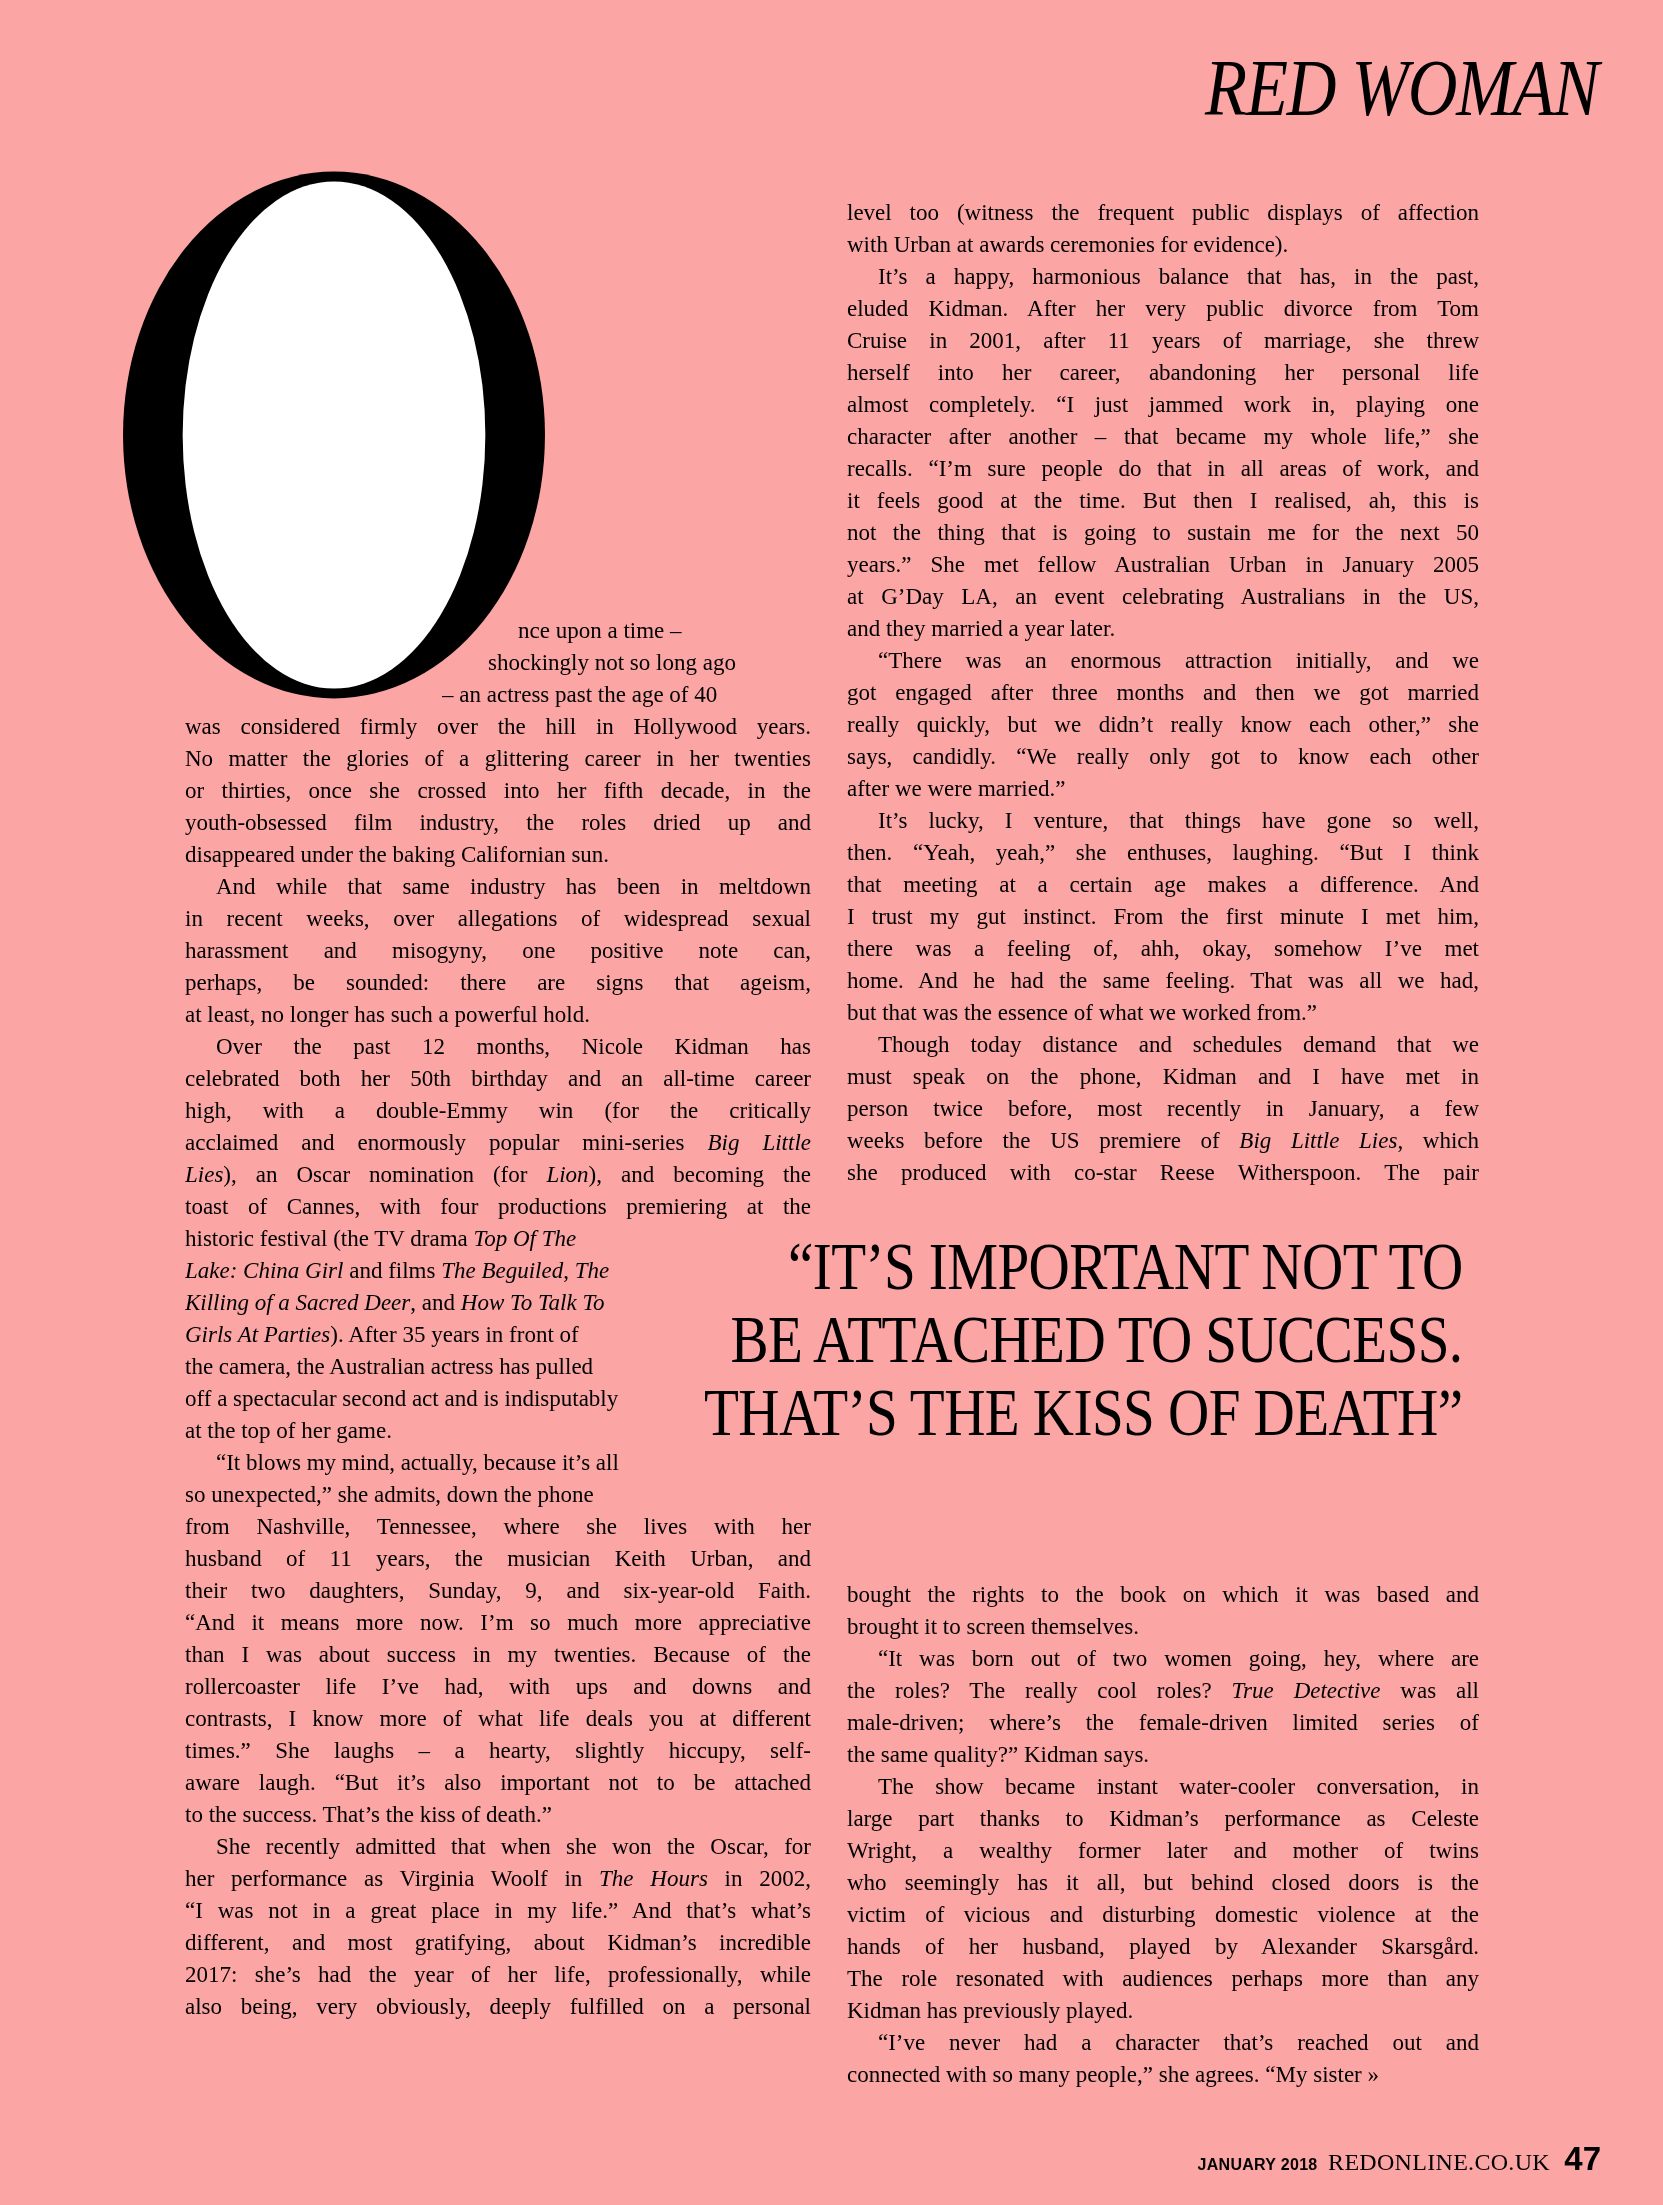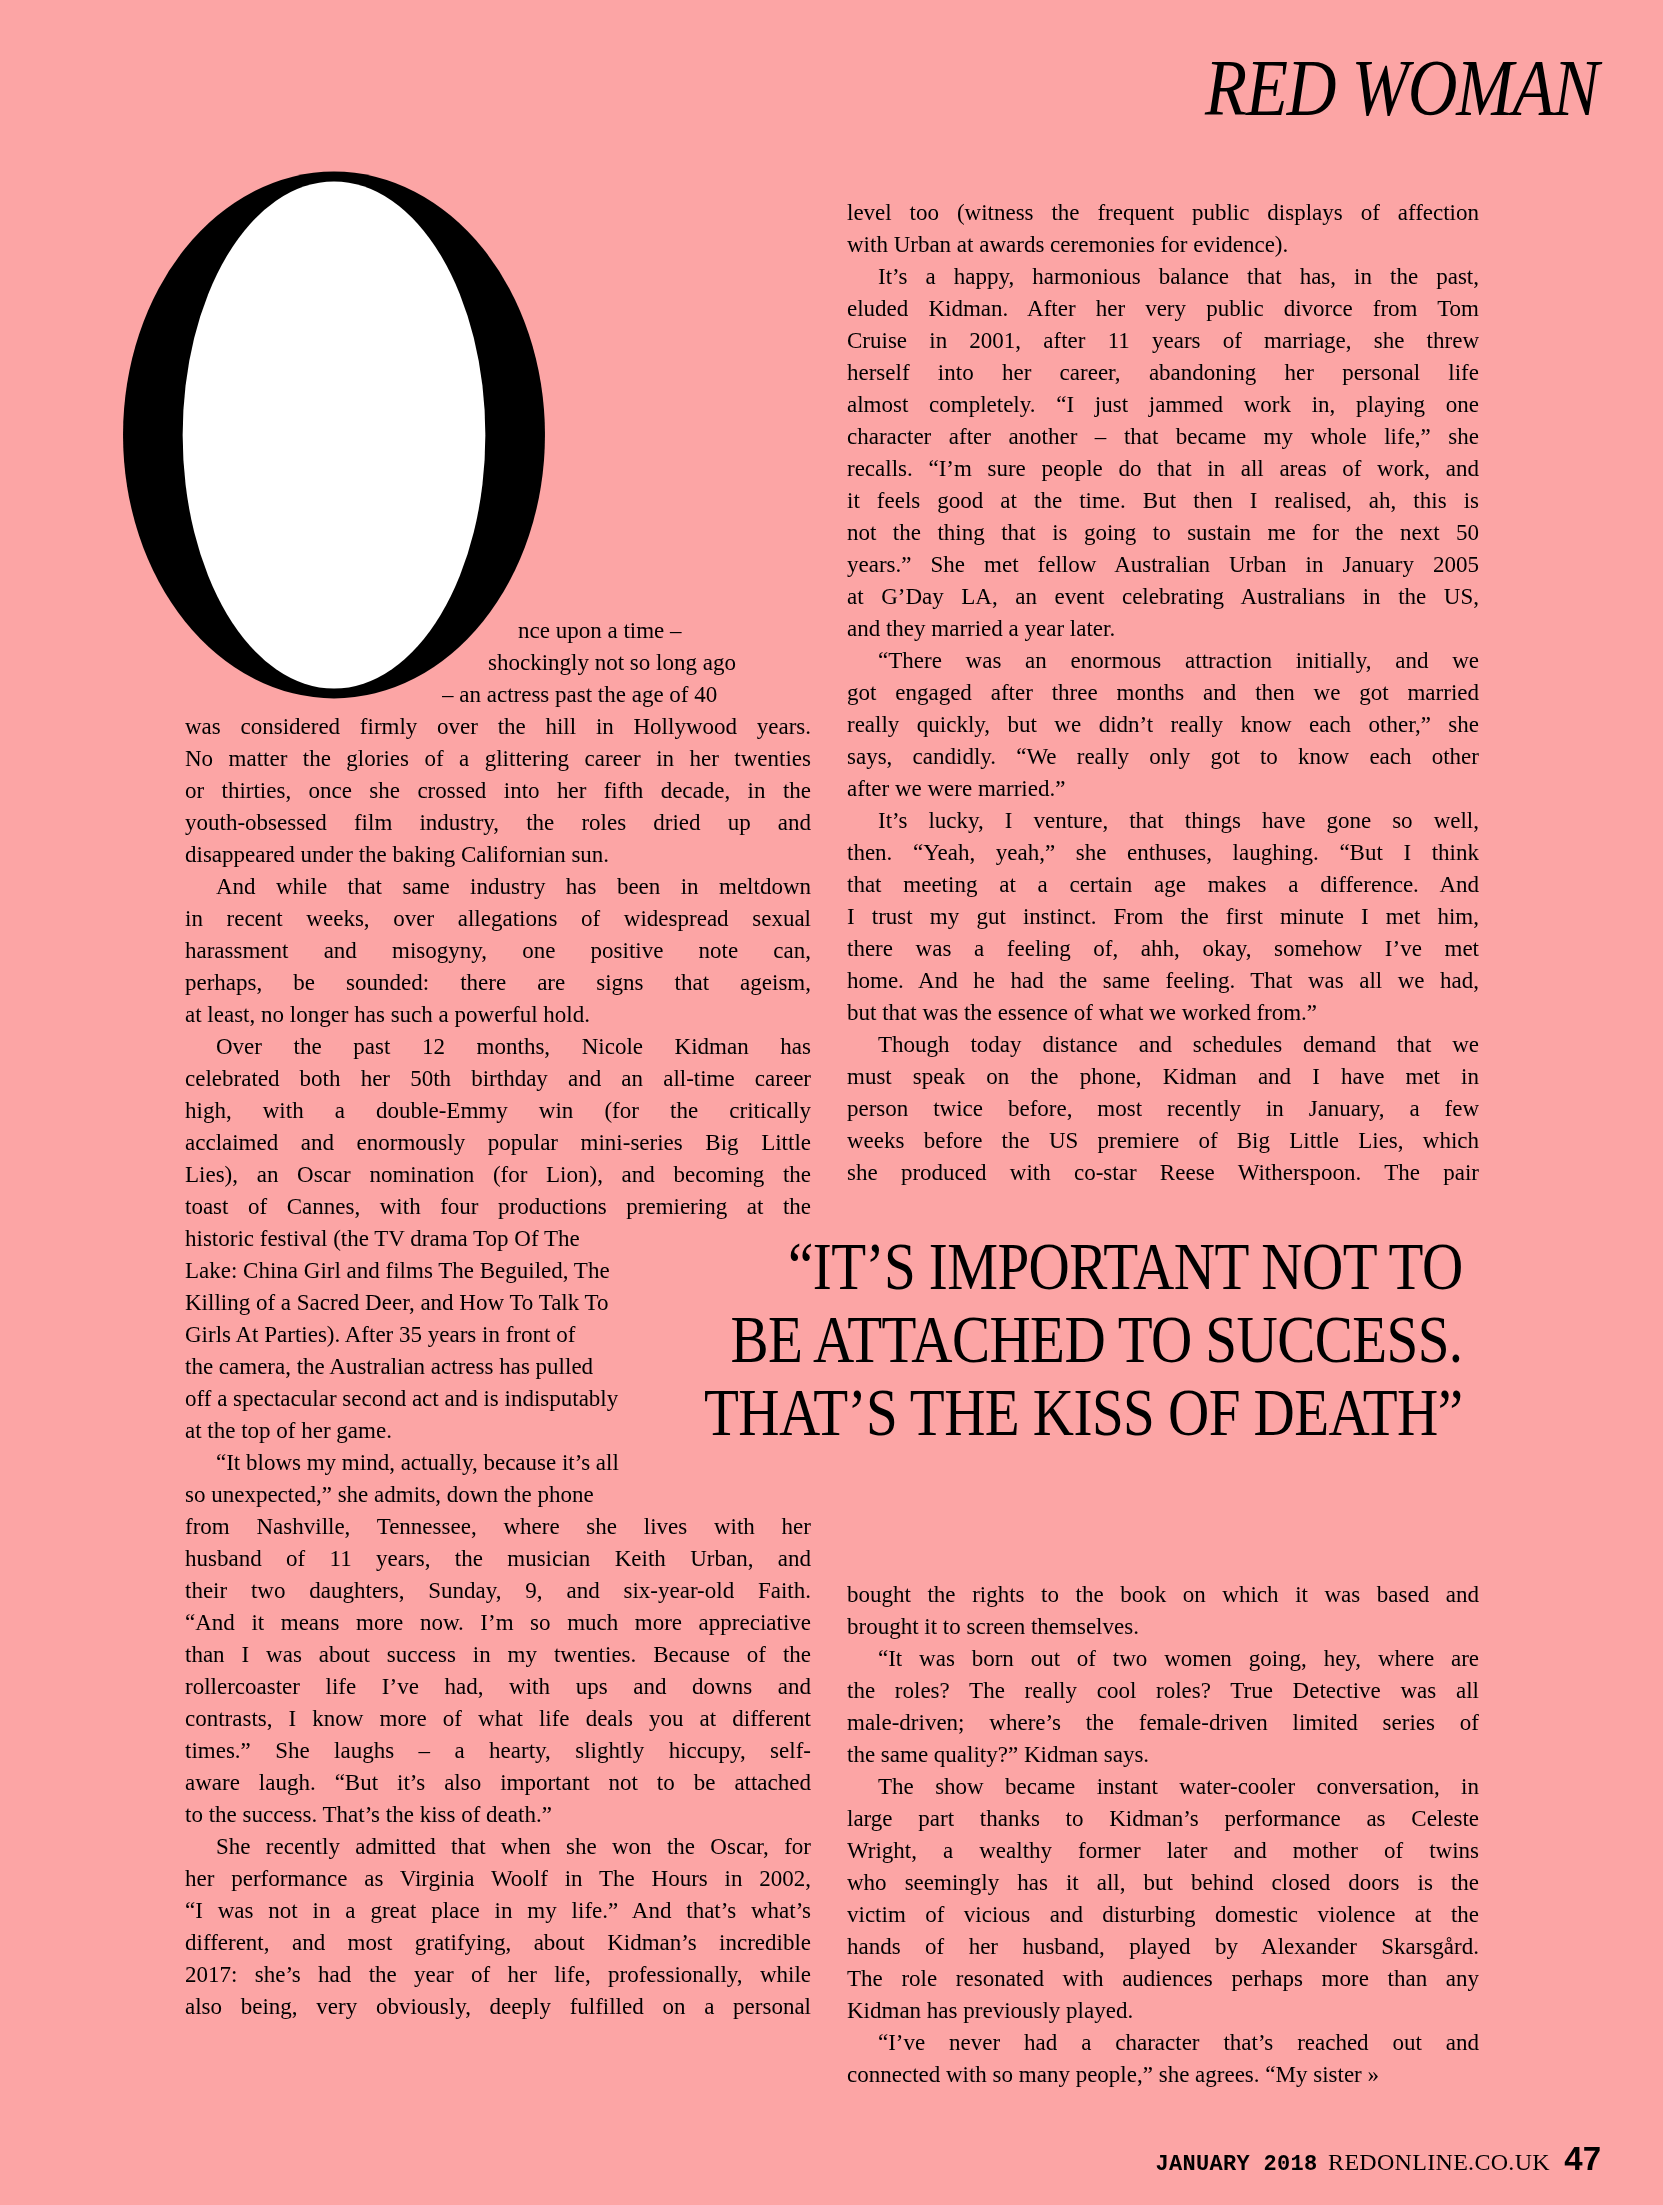--- a/index.html
+++ b/index.html
@@ -4,21 +4,21 @@
 <style>
   html,body{margin:0;padding:0;background:#e8e8e8;}
   .page{position:relative;width:1663px;height:2205px;background:#fca5a5;color:#000;
         font-family:"Liberation Serif",serif;overflow:hidden;margin:0 auto;}
 
   
   .ln{height:32px;line-height:32px;font-size:23px;overflow:hidden;letter-spacing:0;}
   .fj{text-align:justify;text-align-last:justify;}
   .fe,.fr{white-space:nowrap;text-align:left;}
   .fi{text-indent:31px;}
-  .it{}
+  .it{font-style:italic;}
 
   
   #colL{position:absolute;left:185px;top:711px;width:626px;}
   #colR1{position:absolute;left:847px;top:197px;width:632px;}
   #colR2{position:absolute;left:847px;top:1579px;width:632px;}
 
   
   #wraps .ln{position:absolute;white-space:nowrap;}
   #wraps .w1{left:518px;top:615px;}
   #wraps .w2{left:488px;top:647px;}
@@ -31,21 +31,21 @@
   #hdr{position:absolute;top:42px;right:65px;font-style:italic;font-size:80px;line-height:92px;
        letter-spacing:-1.3px;transform:scaleX(0.86);transform-origin:100% 50%;white-space:nowrap;}
 
   
   #quote{position:absolute;left:704px;top:1230px;text-align:right;}
   #quote .ln{height:73px;line-height:73px;font-size:68px;white-space:nowrap;
              transform:scaleX(0.84);transform-origin:0 50%;letter-spacing:-0.7px;overflow:visible;}
 
   
   #ftr{position:absolute;top:2140px;right:62px;display:flex;align-items:baseline;gap:10.5px;white-space:nowrap;}
-  #ftr .date{font-family:Liberation Mono, monospace;font-weight:bold;font-size:22px;letter-spacing:0.3px;}
+  #ftr .date{font-family:Liberation Sans, sans-serif;font-weight:bold;font-size:16px;letter-spacing:0.3px;}
   #ftr .site{font-size:24px;letter-spacing:0.3px;}
   #ftr .num{font-family:"Liberation Sans",sans-serif;font-weight:bold;font-size:33px;margin-left:3.9px;}
 </style>
 </head>
 <body>
 
 <div class="page">
 
   <div id="hdr">RED WOMAN</div>
 

